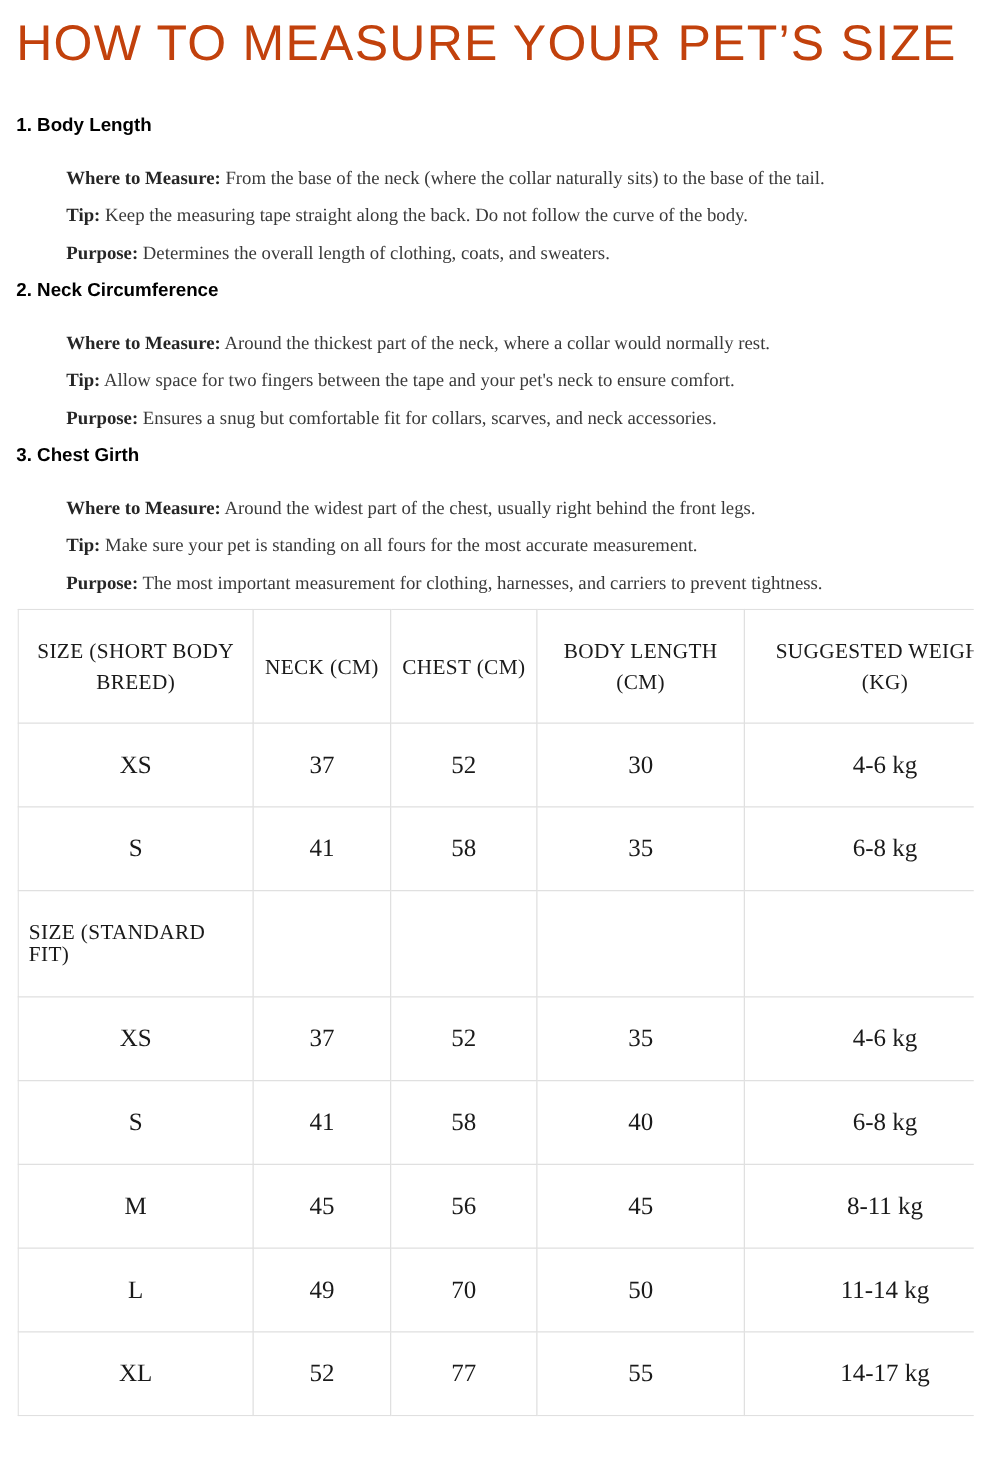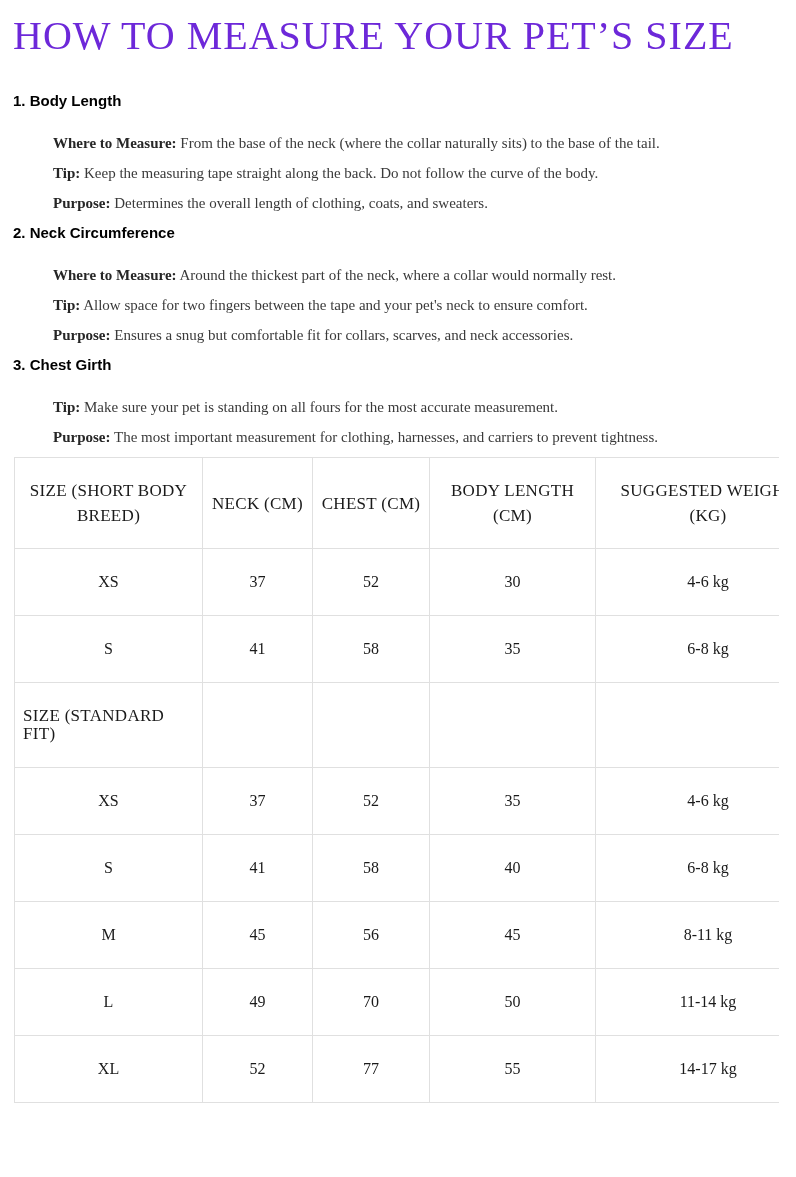--- a/index.html
+++ b/index.html
@@ -13,26 +13,26 @@
     color: #3a3a3a;
     -webkit-font-smoothing: antialiased;
   }
   .page {
     width: 796px; height: 1177px;
     overflow: hidden;
     box-sizing: border-box;
     padding: 8px 0 0 13px;
   }
   .title {
-    font-family: Liberation Serif, serif;
+    font-family: Liberation Sans, sans-serif;
     font-weight: 400;
     font-size: 40px;
     line-height: 55px;
     letter-spacing: 1px;
-    color: #6d28d9;
+    color: #c2410c;
     margin: 0 0 28px 0;
     max-width: 780px;
   }
   .sec-heading {
     font-size: 15px;
     line-height: 20px;
     font-weight: 700;
     color: #000000;
     margin: 10px 0 22px 0;
   }
@@ -65,21 +65,21 @@
     font-weight: 400;
     overflow: hidden;
   }
   .size-table th {
     font-size: 17px;
     line-height: 25px;
     letter-spacing: 0.3px;
     padding: 20px 6px;
   }
   .size-table td {
-    font-size: 16px;
+    font-size: 20px;
     line-height: 18px;
     padding: 24px 4px;
   }
   .size-table tr.subheader-row td.size-col {
     text-align: left;
     padding-left: 8px;
     font-size: 17px;
     letter-spacing: 0.3px;
   }
 </style>
@@ -104,20 +104,21 @@
     <div class="sec-body">
       <p><strong>Where to Measure:</strong> <span>Around the thickest part of the neck, where a collar would normally rest.</span></p>
       <p><strong>Tip:</strong> <span>Allow space for two fingers between the tape and your pet's neck to ensure comfort.</span></p>
       <p><strong>Purpose:</strong> <span>Ensures a snug but comfortable fit for collars, scarves, and neck accessories.</span></p>
     </div>
   </div>
 
   <div class="section">
     <h2 class="sec-heading">3. Chest Girth</h2>
     <div class="sec-body">
+      <p><strong>Where to Measure:</strong> <span>Around the widest part of the chest, usually right behind the front legs.</span></p>
       <p><strong>Tip:</strong> <span>Make sure your pet is standing on all fours for the most accurate measurement.</span></p>
       <p><strong>Purpose:</strong> <span>The most important measurement for clothing, harnesses, and carriers to prevent tightness.</span></p>
     </div>
   </div>
 
   <div class="table-wrap">
     <table class="size-table">
       <colgroup>
         <col style="width:188px">
         <col style="width:110px">

